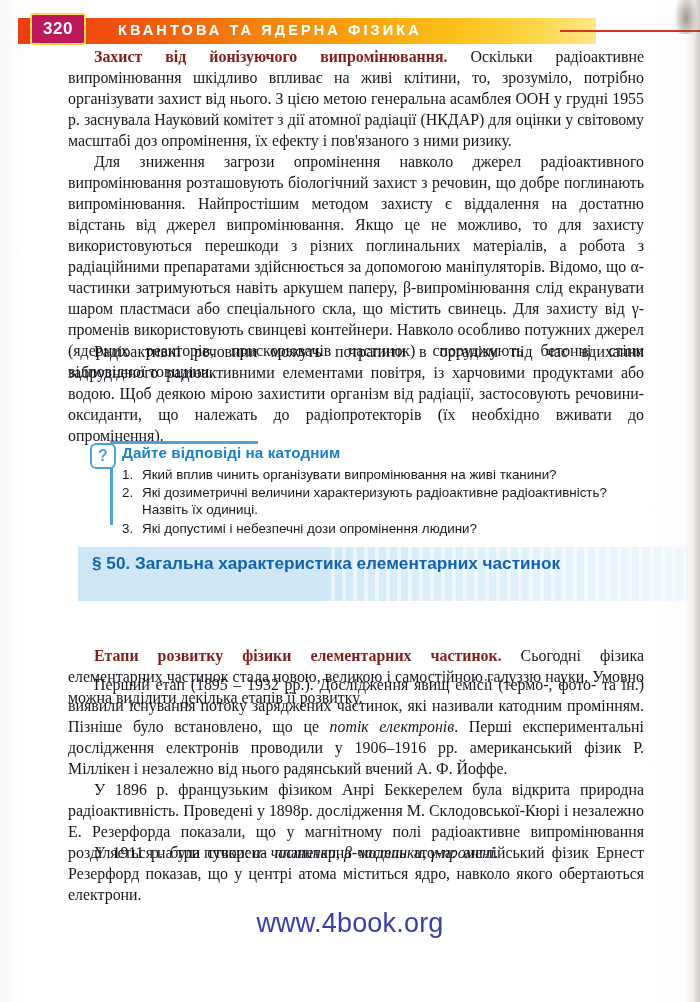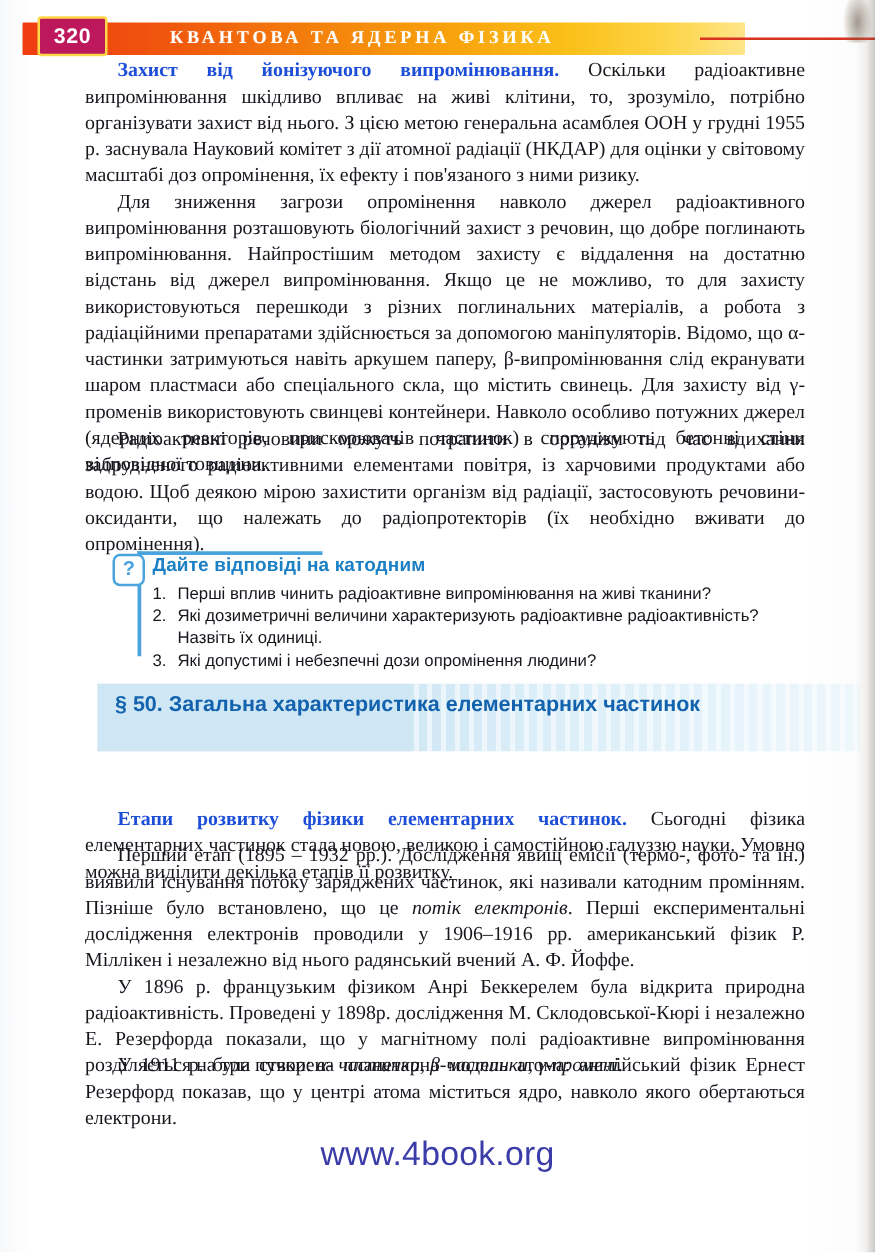--- a/index.html
+++ b/index.html
@@ -55,23 +55,23 @@
         #f05a0d 22%,
         #f4830c 42%,
         #f8a40d 60%,
         #fbc11a 76%,
         #fdd64b 90%,
         #ffe58a 100%);
     border-radius: 1px;
   }
   .runhead-title {
     position: absolute;
-    left: 118px;
+    left: 100px;
     top: 4px;
-    font-family: Liberation Serif, serif;
+    font-family: Liberation Sans, sans-serif;
     font-size: 14.5px;
     font-weight: bold;
     letter-spacing: 3.1px;
     color: #ffffff;
     white-space: nowrap;
     text-shadow: 0 0 1px rgba(255,255,255,0.35);
   }
   .page-num-box {
     position: absolute;
     left: 30px;
@@ -111,21 +111,21 @@
     margin: 0;
     font-size: 15.9px;
     line-height: 21.0px;
     text-align: justify;
     text-indent: 26px;
     color: #15171d;
     font-family: "Liberation Serif", serif;
     hyphens: manual;
   }
   .lead {
-    color: #1d4ed8;
+    color: #7f1d1d;
     font-weight: bold;
   }
   .ital { font-style: italic; }
 
   
   .qblock {
     position: absolute;
     left: 96px;
     width: 552px;
   }
@@ -276,21 +276,21 @@
 <div class="qblock" style="top:441px;">
   <div class="q-topline"></div>
   <div class="q-vline"></div>
   <div class="q-icon">
     <span>?</span>
   </div>
   <div class="q-heading">Дайте відповіді на катодним</div>
   <div class="q-list">
     <div class="q-item">
       <div class="q-num">1.</div>
-      <div class="q-txt">Перші вплив чинить радіоактивне випромінювання на живі тканини?</div>
+      <div class="q-txt">Який вплив чинить організувати випромінювання на живі тканини?</div>
     </div>
     <div class="q-item">
       <div class="q-num">2.</div>
       <div class="q-txt">Які дозиметричні величини характеризують радіоактивне радіоактивність? Назвіть їх одиниці.</div>
     </div>
     <div class="q-item">
       <div class="q-num">3.</div>
       <div class="q-txt">Які допустимі і небезпечні дози опромінення людини?</div>
     </div>
   </div>

